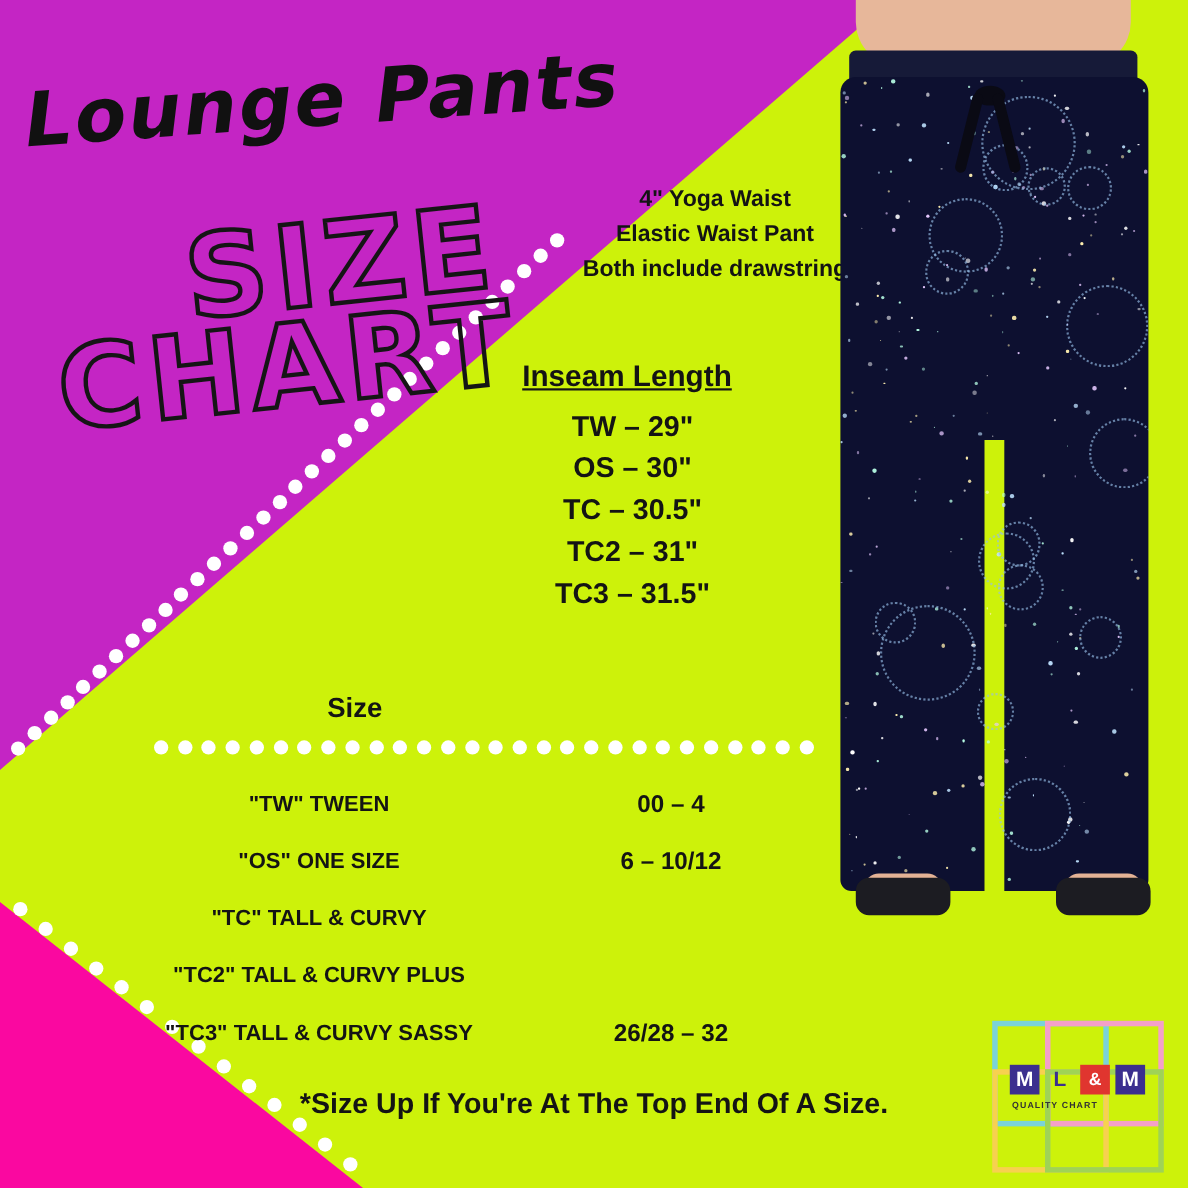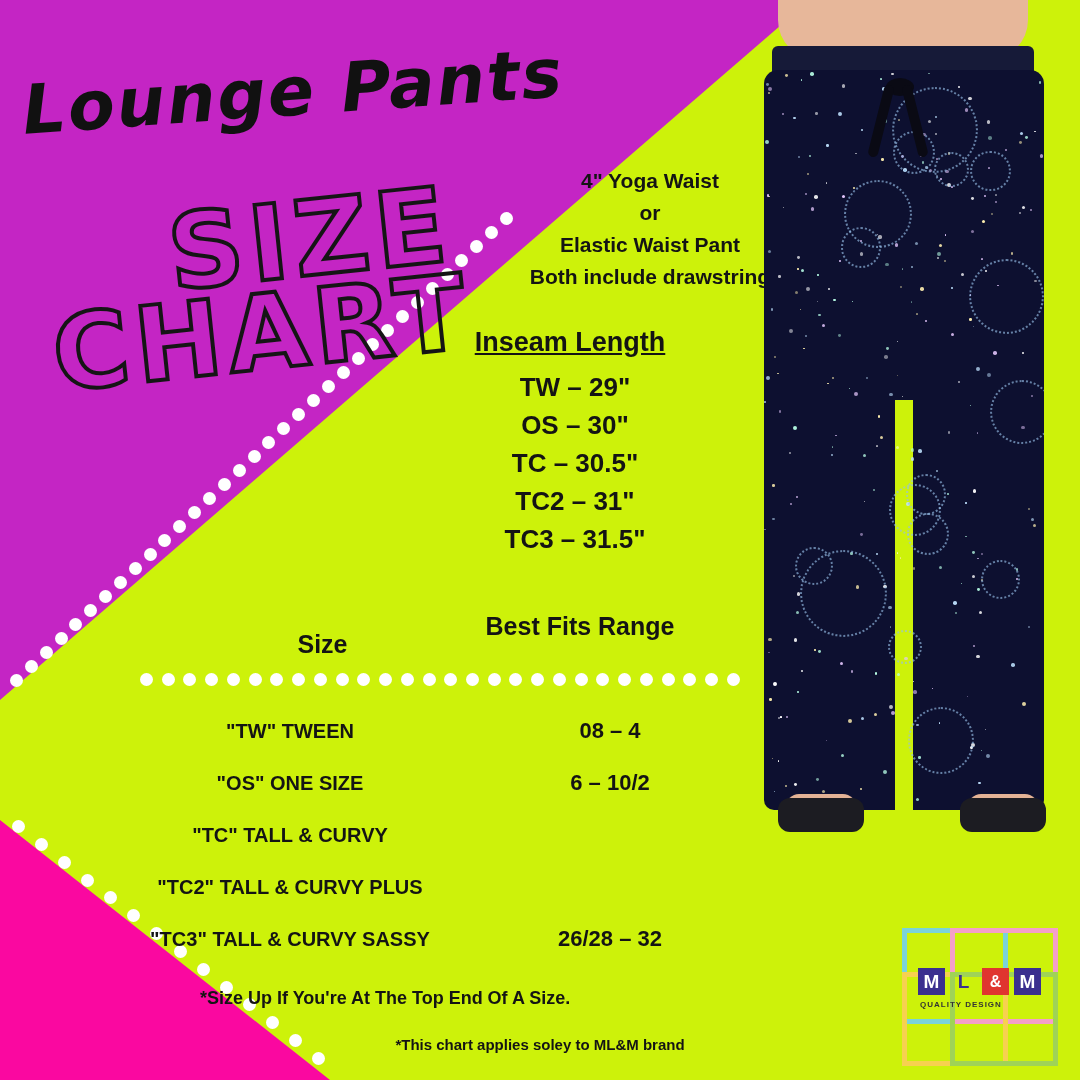--- a/index.html
+++ b/index.html
@@ -212,22 +212,22 @@
     font-size: 22px;
     font-weight: bold;
     color: #141414;
   }
 
   .note-main {
     position: absolute;
     left: 200px;
     top: 988px;
     width: 680px;
-    text-align: left;
-    font-size: 18px;
+    text-align: center;
+    font-size: 26px;
     font-weight: bold;
     color: #141414;
   }
   .note-sub {
     position: absolute;
     left: 200px;
     top: 1036px;
     width: 680px;
     text-align: center;
     font-size: 15px;
@@ -478,60 +478,57 @@
       <div class="dot"></div>
       <div class="dot"></div>
     </div>
 
   <div class="title-lounge">Lounge Pants</div>
   <div class="title-size">SIZE</div>
   <div class="title-chart">CHART</div>
 
   <div class="waist-block">
     <div>4" Yoga Waist</div>
-    <div>or</div>
     <div>Elastic Waist Pant</div>
     <div>Both include drawstring</div>
   </div>
 
   <div class="inseam-head">Inseam Length</div>
   <div class="inseam-list">
     <div>TW – 29"</div>
     <div>OS – 30"</div>
     <div>TC – 30.5"</div>
     <div>TC2 – 31"</div>
     <div>TC3 – 31.5"</div>
   </div>
 
   <div class="th-size">Size</div>
-  <div class="th-best">Best Fits Range</div>
 
   <div class="table-rows">
     <div class="trow">
       <div class="tcell-name">"TW"  TWEEN</div>
-      <div class="tcell-range">08 – 4</div>
+      <div class="tcell-range">00 – 4</div>
     </div>
     <div class="trow">
       <div class="tcell-name">"OS"  ONE SIZE</div>
-      <div class="tcell-range">6 – 10/2</div>
+      <div class="tcell-range">6 – 10/12</div>
     </div>
     <div class="trow">
       <div class="tcell-name">"TC"  TALL &amp; CURVY</div>
     </div>
     <div class="trow">
       <div class="tcell-name">"TC2" TALL &amp; CURVY PLUS</div>
     </div>
     <div class="trow">
       <div class="tcell-name">"TC3" TALL &amp; CURVY SASSY</div>
       <div class="tcell-range">26/28 – 32</div>
     </div>
   </div>
 
   <div class="note-main">*Size Up If You're At The Top End Of A Size.</div>
-  <div class="note-sub">*This chart  applies soley to ML&amp;M brand</div>
 
   <div class="model">
     <div class="skin-top"></div>
     <div class="waistband"></div>
     <div class="pants" id="pants">
       <div class="pants-gap"></div>
     <div class="star" style="width: 2.47124px; height: 2.47124px; left: 155.9px; top: 84.8741px; opacity: 0.58; background: rgb(230, 200, 255);"></div>
         <div class="star" style="width: 2.51915px; height: 2.51915px; left: 21.8391px; top: 645.97px; opacity: 0.77; background: rgb(230, 200, 255);"></div>
         <div class="star" style="width: 1.85332px; height: 1.85332px; left: 217.189px; top: 483.22px; opacity: 0.49; background: rgb(230, 200, 255);"></div>
         <div class="star" style="width: 1.70523px; height: 1.70523px; left: 186.806px; top: 116.113px; opacity: 0.76; background: rgb(230, 200, 255);"></div>
@@ -823,16 +820,16 @@
     <div class="logo-frame f1"></div>
     <div class="logo-frame f2"></div>
     <div class="logo-frame f3"></div>
     <div class="logo-frame f4"></div>
     <div class="logo-letters">
       <div class="ll m1">M</div>
       <div class="ll l" style="color:#3b2f8f;">L</div>
       <div class="ll amp">&amp;</div>
       <div class="ll m2">M</div>
     </div>
-    <div class="logo-tag">QUALITY DESIGN</div>
+    <div class="logo-tag">QUALITY CHART</div>
   </div>
 
 </div>
 
 </body></html>

